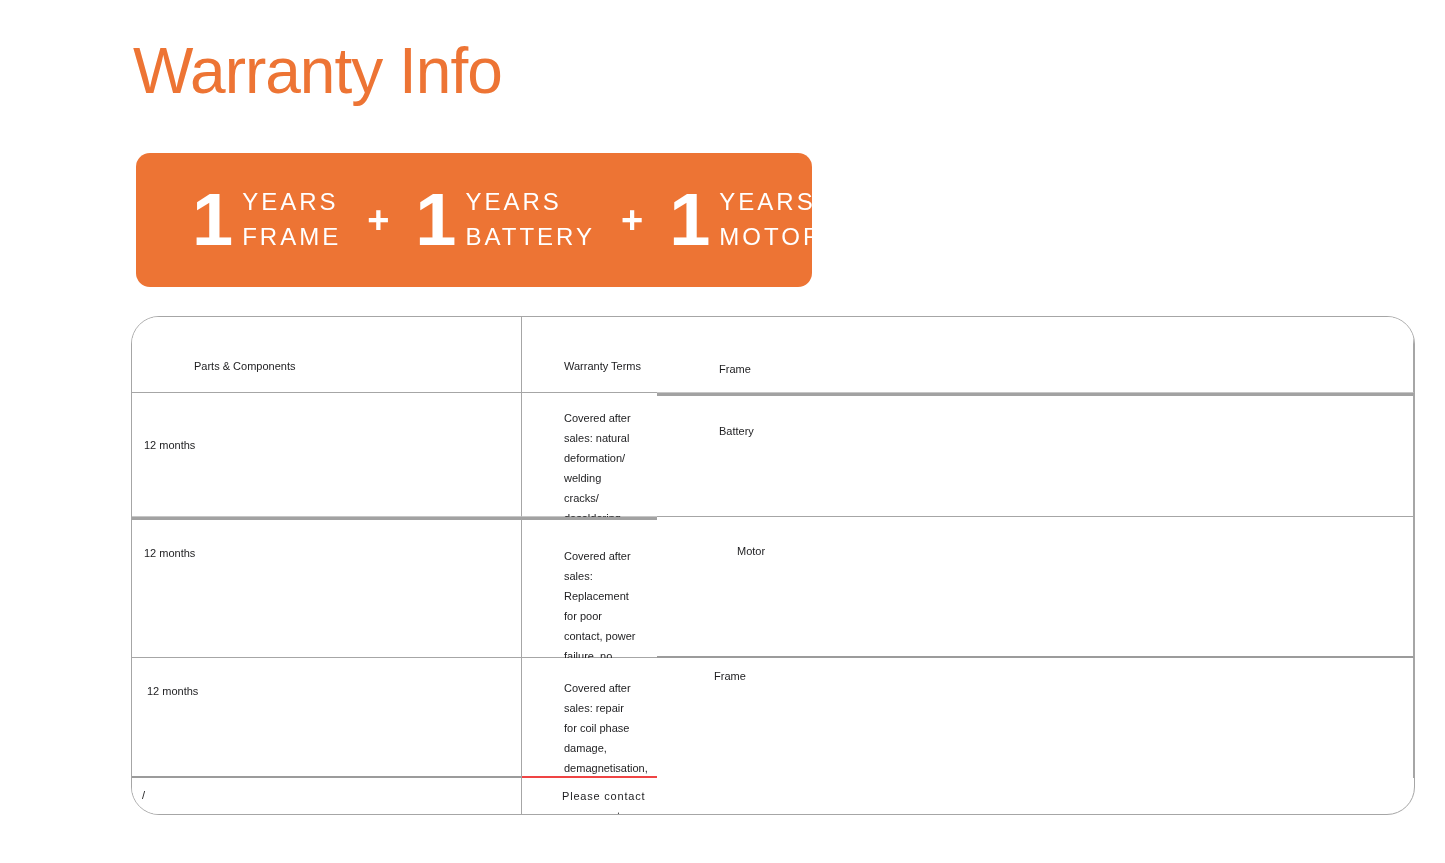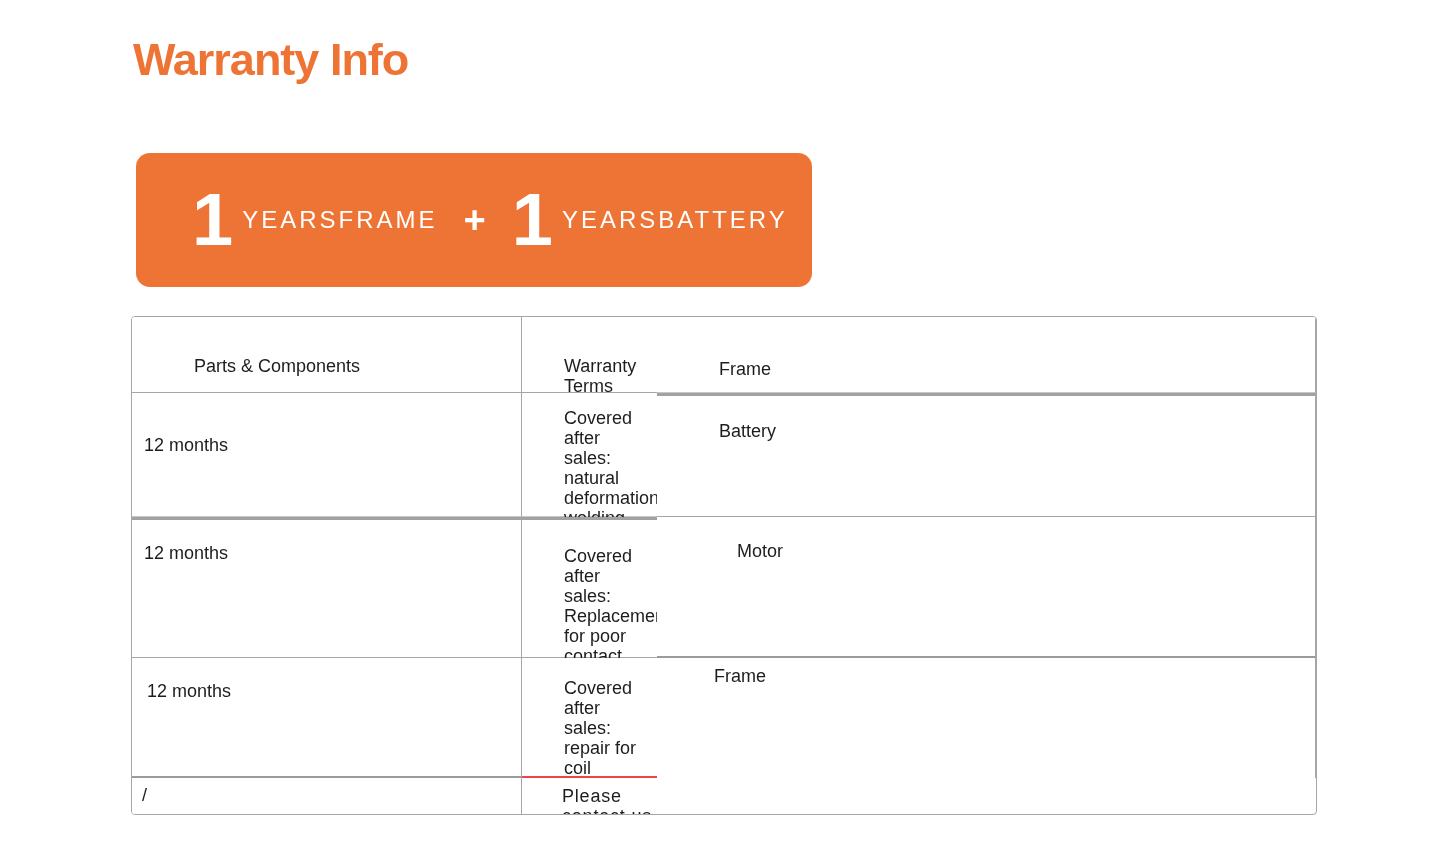--- a/index.html
+++ b/index.html
@@ -9,22 +9,22 @@
     position: relative;
     font-family: "Liberation Sans", "DejaVu Sans", sans-serif;
     color: #1d1d1f;
     overflow: hidden;
   }
 
   
   .page-title {
     position: absolute;
     left: 133px; top: 34px;
-    font-size: 45px;
-    font-weight: 700;
+    font-size: 64px;
+    font-weight: 400;
     letter-spacing: -1px;
     color: var(--accent, #ED7434);
   }
 
   
   .banner {
     position: absolute;
     left: 136px; top: 153px;
     width: 676px; height: 134px;
     background: var(--accent, #ED7434);
@@ -35,46 +35,47 @@
     color: #ffffff;
   }
   .unit { display: flex; align-items: center; }
   .unit .num {
     font-size: 74px;
     font-weight: 700;
     line-height: 0.85;
   }
   .unit .unit-labels {
     display: flex;
+    flex-direction: column;
     margin-left: 9px;
     font-size: 24px;
     font-weight: 500;
     letter-spacing: 3px;
     line-height: 1.45;
   }
   .plus {
     font-size: 38px;
     font-weight: 700;
     margin: 0 26px;
     line-height: 1;
   }
 
   
   .warranty-table {
     position: absolute;
     left: 131px; top: 316px;
-    width: 1186px; height: 499px;
+    width: 1284px; height: 499px;
     border: 1px solid #a6a6a6;
-    border-radius: 4px;
+    border-radius: 28px;
     overflow: hidden;
     display: grid;
     grid-template-columns: 390px 135px 1fr;
     grid-template-rows: 76px 124px 141px 120px 1fr;
     background: #ffffff;
-    font-size: 18px;
+    font-size: 11px;
     line-height: 20px;
   }
   .cell { background: #fff; }
   .col1, .col2 { border-right: 1px solid #a6a6a6; }
 
   .pad-part   { padding-left: 62px; }
   .pad-period { padding-left: 12px; }
   .pad-terms  { padding-left: 42px; }
 
   .terms { white-space: pre-line; padding-right: 20px; }

